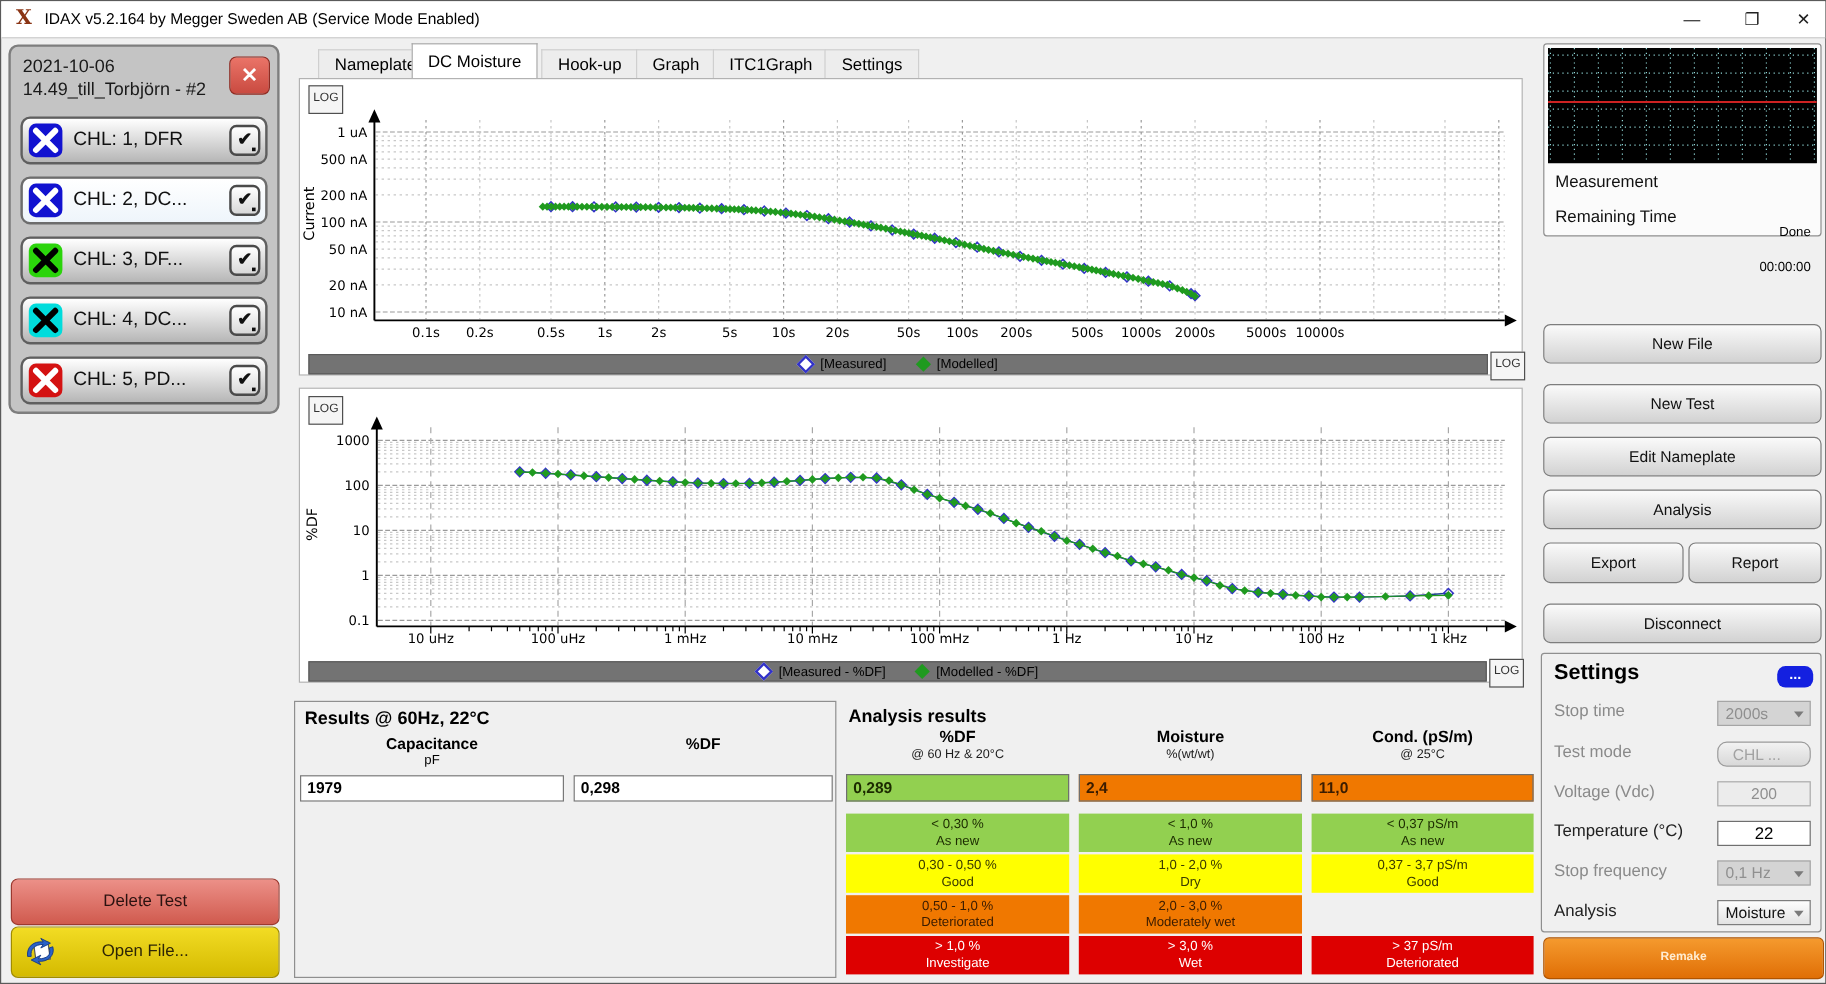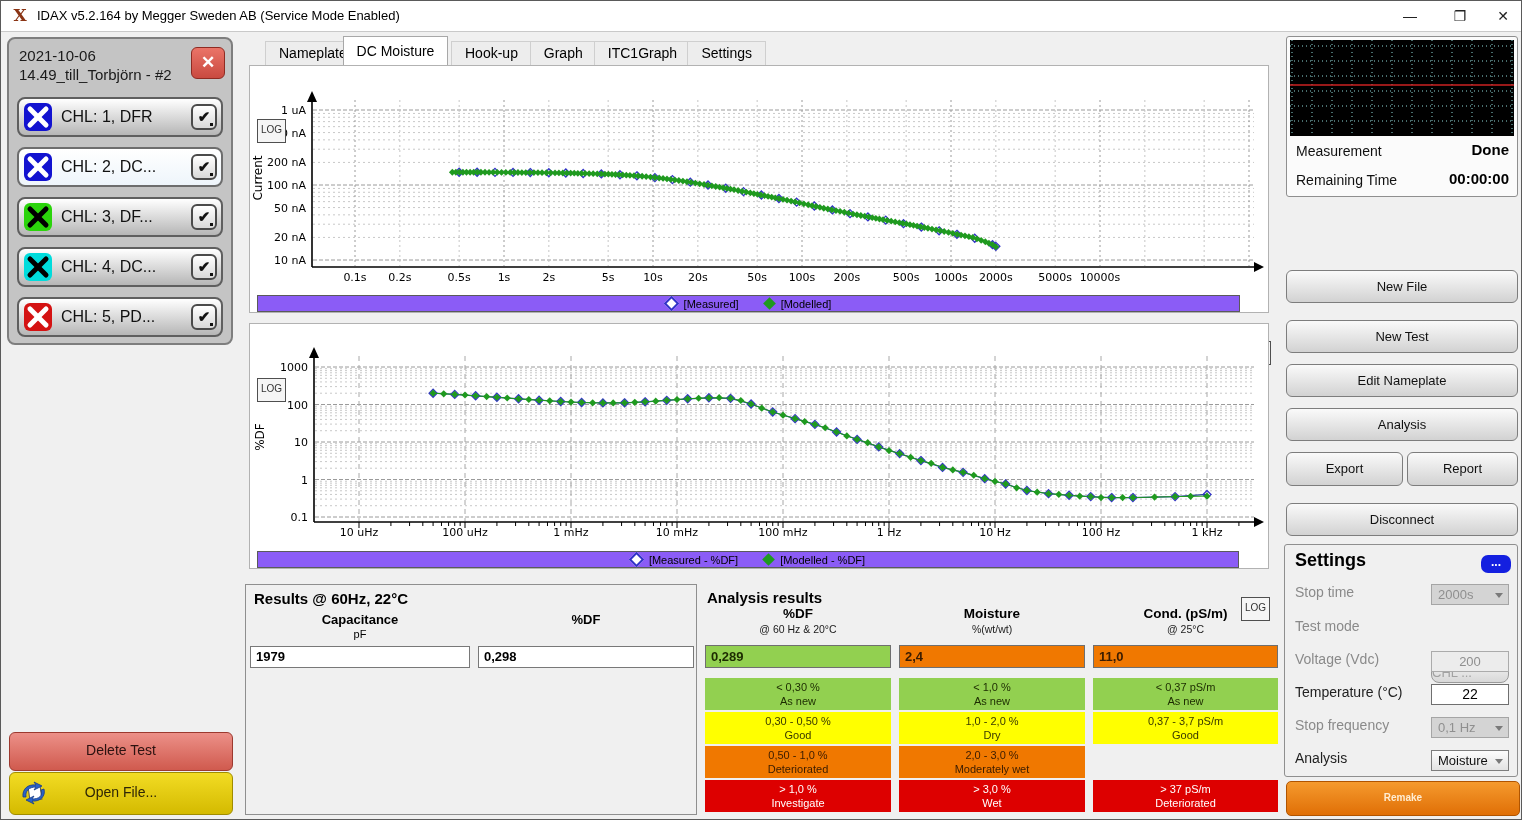--- a/index.html
+++ b/index.html
@@ -37,22 +37,22 @@
             font-size:14px;color:#2e2606;text-align:center;line-height:39px;}
   #open-icon{left:10px;top:8px;width:28px;height:24px;}
   
   .tab{top:40px;height:23px;background:#ededed;border:1px solid #cfcfcf;border-bottom:none;
        font-size:14px;padding:0 13px;line-height:23px;}
   .tab.active{top:35px;height:28px;background:#ffffff;border:1px solid #a8a8a8;border-bottom:none;
               line-height:28px;}
   
   .chart-box{width:1020px;background:#ffffff;border:1px solid #b2b2b2;box-sizing:border-box;}
   .log-btn{width:27px;height:22px;background:#f5f5f5;border:1px solid #4f4f4f;
-           font-size:10px;text-align:center;line-height:20px;color:#333;margin-top:48px;}
-  .legend-bar{height:17px;background:#8b5cf6;border:1px solid #5a5a5a;box-sizing:border-box;
+           font-size:10px;text-align:center;line-height:20px;color:#333;}
+  .legend-bar{height:17px;background:#737373;border:1px solid #5a5a5a;box-sizing:border-box;
               display:flex;align-items:center;justify-content:center;gap:26px;font-size:11px;}
   .legend-item{display:flex;align-items:center;gap:7px;}
   .mk-open{width:7px;height:7px;border:2px solid #3232c8;transform:rotate(45deg);background:#fff;}
   .mk-fill{width:9px;height:9px;background:#1f9a1f;transform:rotate(45deg);}
   
   #results-panel{left:244px;top:583px;width:452px;height:231px;border:1px solid #8f8f8f;box-sizing:border-box;}
   .res-title{font-size:15px;font-weight:bold;}
   .res-colhdr{font-size:13px;font-weight:bold;text-align:center;}
   .res-unit{font-size:11px;text-align:center;}
   .res-field{height:22px;background:#ffffff;border:1px solid #787878;box-sizing:border-box;
@@ -67,37 +67,37 @@
   .an-row{width:100%;height:32px;text-align:center;font-size:11px;line-height:14px;padding-top:2px;box-sizing:border-box;}
   .c-green{background:#92d050;color:#1c2b00;}
   .c-yellow{background:#ffff00;color:#3a3a00;}
   .c-orange{background:#f07800;color:#3a1c00;}
   .c-red{background:#dd0000;color:#ffffff;}
   
   #monitor{left:1285px;top:35px;width:232px;height:161px;background:#fbfbfb;
            border:1px solid #8f8f8f;border-radius:3px;box-sizing:border-box;}
   #scope{left:3px;top:3px;width:224px;height:96px;background:#000;}
   .mon-label{font-size:14px;color:#111;}
-  .mon-value{font-size:15px;font-weight:bold;text-align:right;width:84px;}
+  .mon-value{font-size:11px;font-weight:normal;text-align:right;width:84px;margin-top:47px;}
   .rbtn{left:1285px;width:232px;height:33px;border-radius:6px;border:1px solid #7d7d7d;
         background:linear-gradient(#fafafa,#d2d2d2);font-size:13px;color:#111;
         text-align:center;line-height:31px;box-sizing:border-box;}
   
   #settings-panel{left:1283px;top:543px;width:234px;height:233px;border:1px solid #8f8f8f;
                   border-radius:3px;box-sizing:border-box;}
   #settings-title{left:10px;top:5px;font-size:18px;font-weight:bold;}
   #settings-more{left:196px;top:10px;width:30px;height:18px;border-radius:7px;background:#1420e0;
                  color:#fff;font-weight:bold;font-size:12px;text-align:center;line-height:14px;}
   .set-label{left:10px;font-size:14px;color:#222;}
   .set-label.dis{color:#8a8a8a;}
   .set-ctl{left:146px;width:78px;height:21px;box-sizing:border-box;font-size:13px;line-height:19px;}
   .sel-dis{background:#d4d4d4;border:1px solid #a5a5a5;color:#8f8f8f;padding-left:6px;}
   .sel-en{background:linear-gradient(#fdfdfd,#e3e3e3);border:1px solid #7d7d7d;color:#111;padding-left:6px;}
   .btn-dis{background:linear-gradient(#f2f2f2,#d8d8d8);border:1px solid #9a9a9a;border-radius:8px;
-           color:#a2a2a2;padding-right:24px;margin-top:44px;}
+           color:#a2a2a2;text-align:right;padding-right:24px;}
   .inp-dis{background:#ececec;border:1px solid #ababab;color:#8f8f8f;text-align:center;}
   .inp-en{background:#ffffff;border:1px solid #6f6f6f;color:#000;text-align:center;font-size:14px;}
   .tri{position:absolute;right:5px;top:8px;width:0;height:0;border-left:4px solid transparent;
        border-right:4px solid transparent;border-top:5px solid #7a7a7a;}
   #remake-btn{left:1285px;top:780px;width:232px;height:33px;border-radius:5px;
               background:linear-gradient(#f59a2e,#e06f06);border:1px solid #b05400;
               color:#ffedd2;font-size:10px;font-weight:bold;text-align:center;line-height:31px;}
 </style>
 </head>
 <body>

